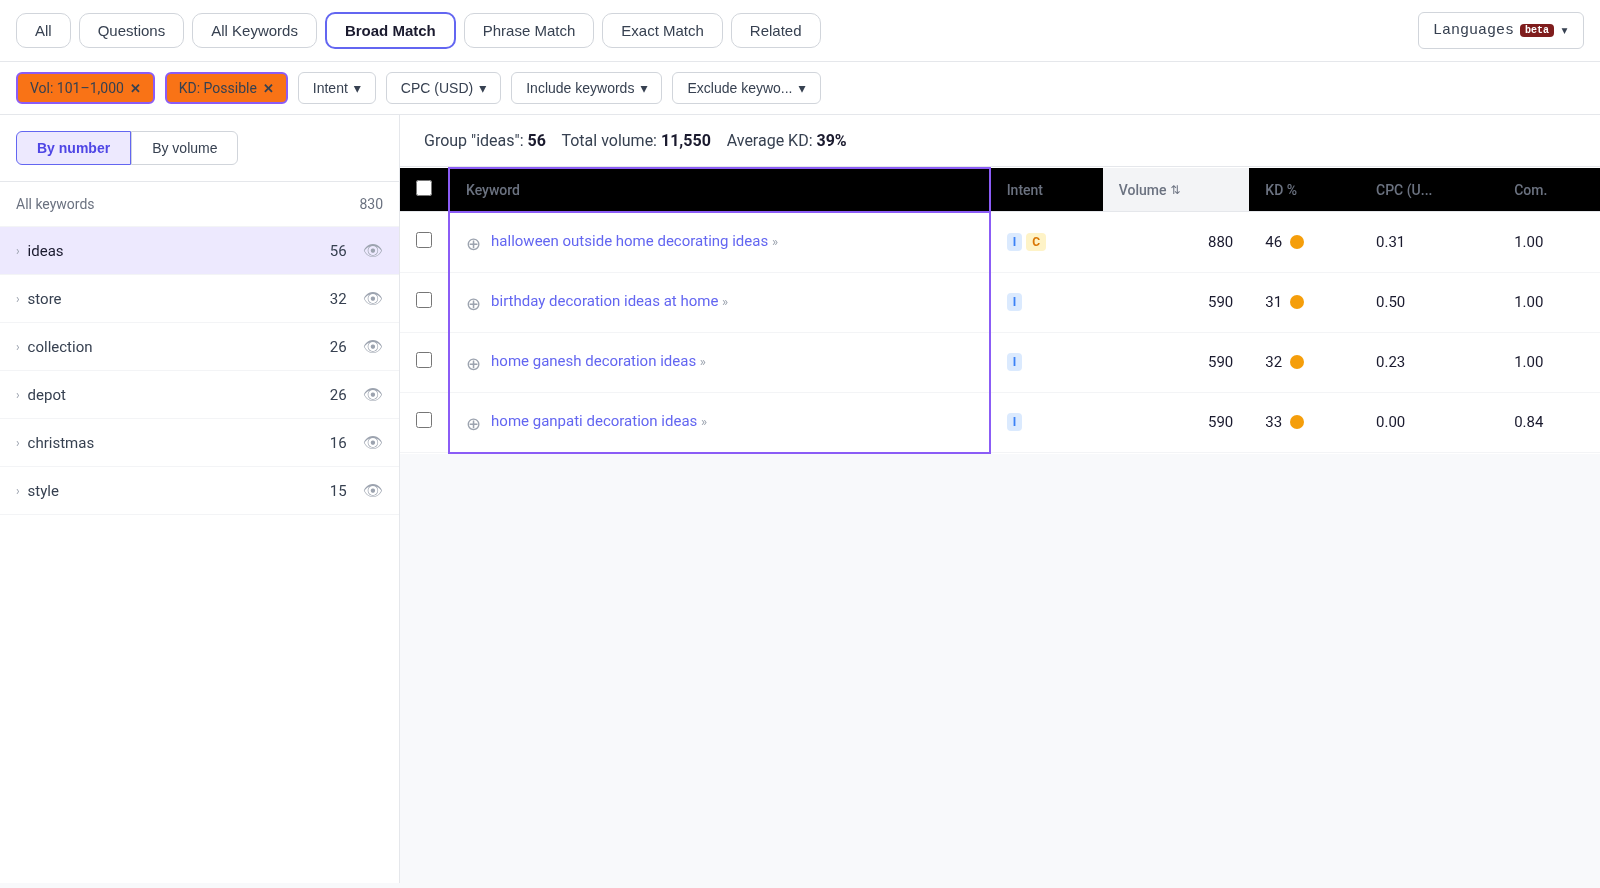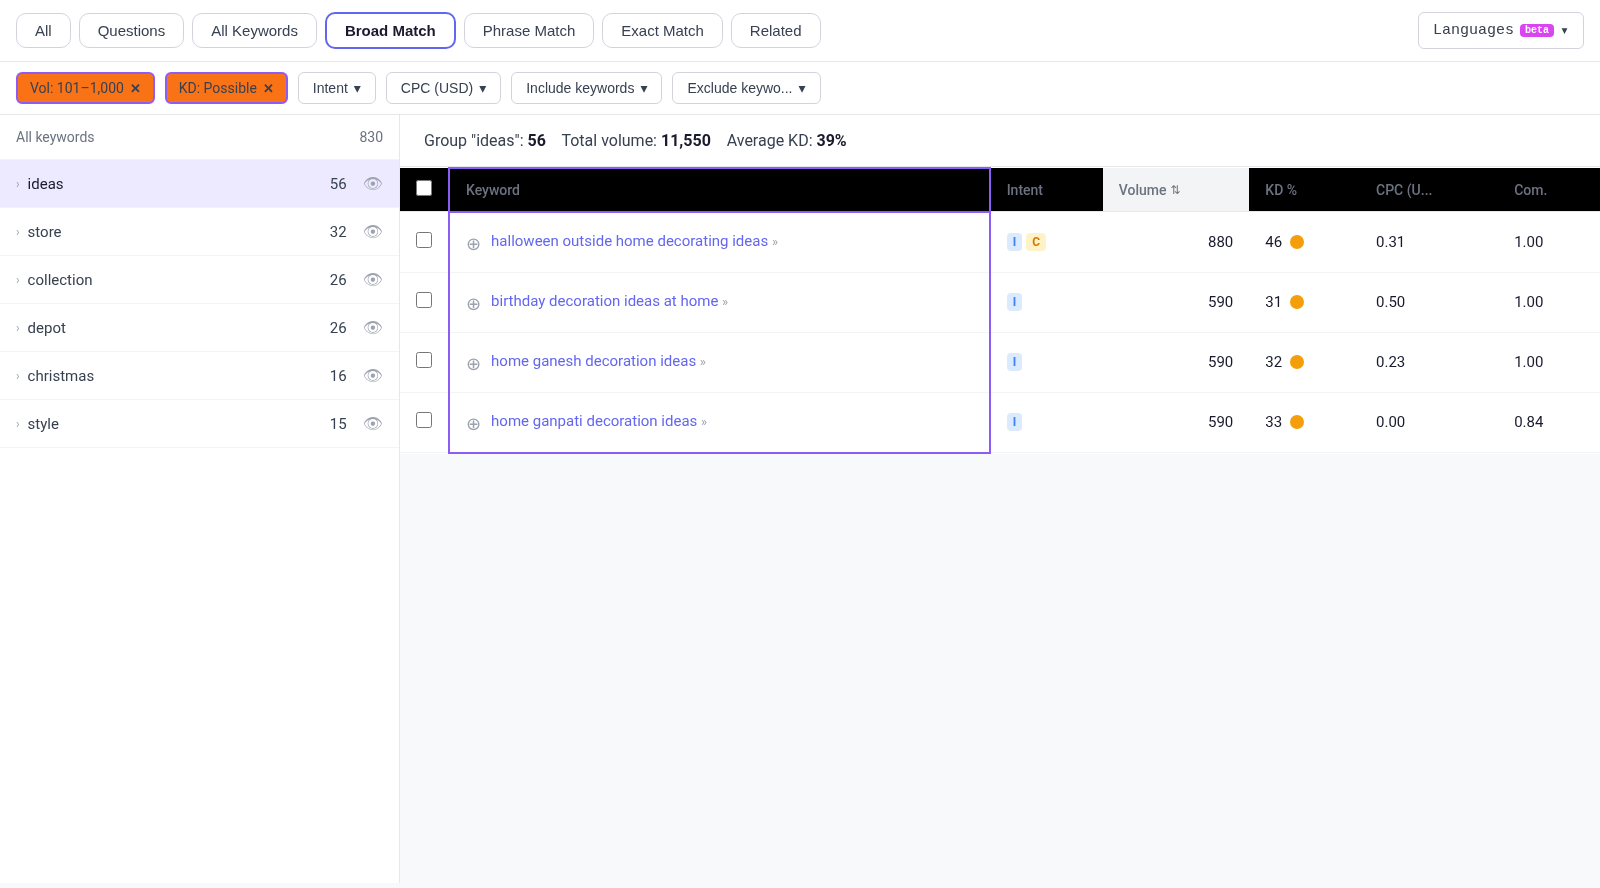--- a/index.html
+++ b/index.html
@@ -44,21 +44,21 @@
       border-radius: 6px;
       border: 1px solid #d1d5db;
       background: #fff;
       cursor: pointer;
       font-size: 15px;
       color: #374151;
       margin-left: auto;
       font-family: Liberation Mono, monospace;
     }
     .beta-badge {
-      background: #d946ef;
+      background: #7f1d1d;
       color: #fff;
       font-size: 10px;
       font-weight: 700;
       border-radius: 4px;
       padding: 1px 5px;
       text-transform: lowercase;
     }
 
     .filter-bar {
       background: #fff;
@@ -385,20 +385,24 @@
   </button>
   <button class="filter-dropdown">
     <span>Exclude keywo...</span>
     <span>▾</span>
   </button>
 </div>
 
 <div class="main-content">
 
   <div class="sidebar">
+    <div class="sidebar-controls">
+      <button class="sort-btn">By number</button>
+      <button class="sort-btn">By volume</button>
+    </div>
     <div class="sidebar-header-row">
       <span>All keywords</span>
       <span>830</span>
     </div>
     <div class="sidebar-items">
 
       <div class="sidebar-item selected">
         <span class="chevron-icon">›</span>
         <span class="item-label">ideas</span>
         <span class="item-count">56</span>

